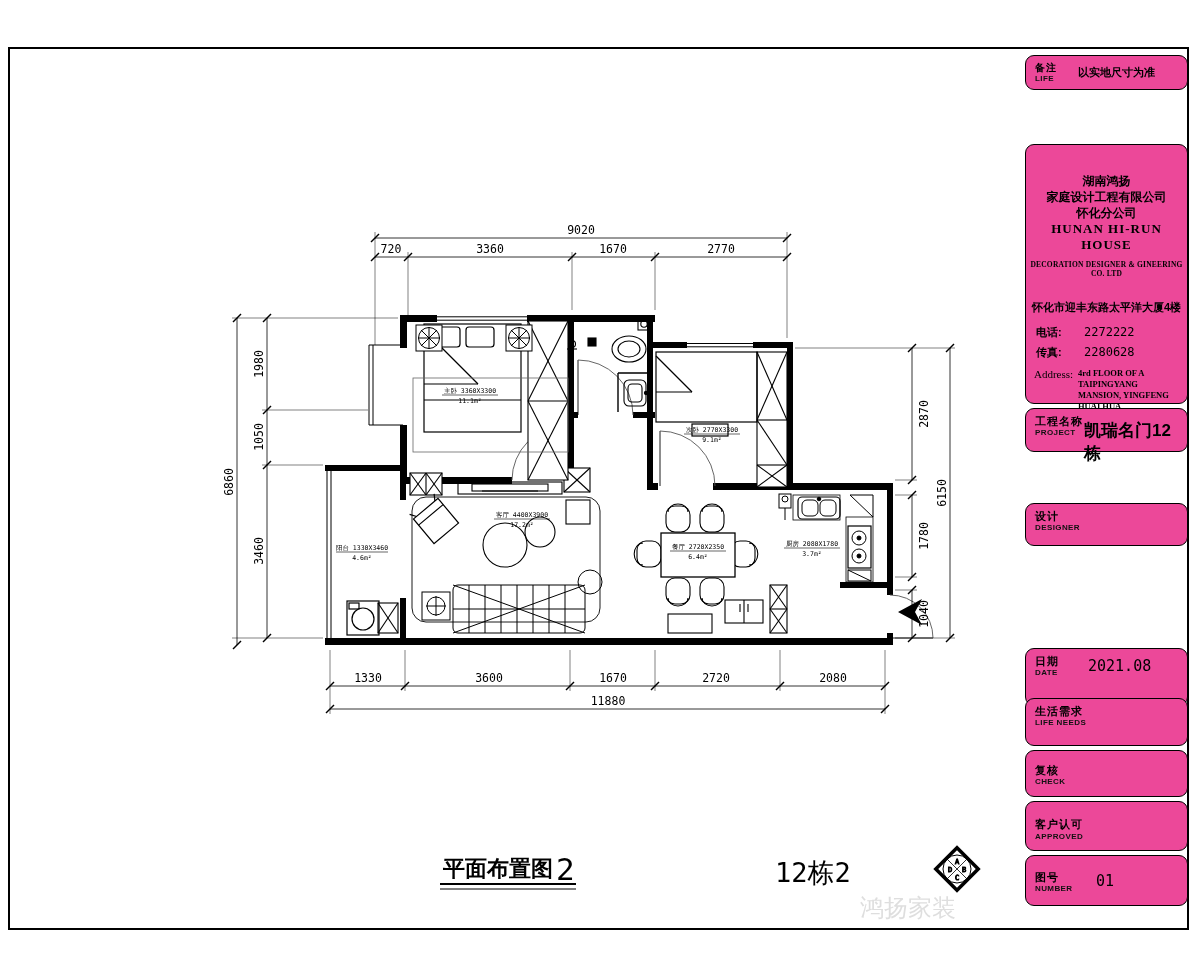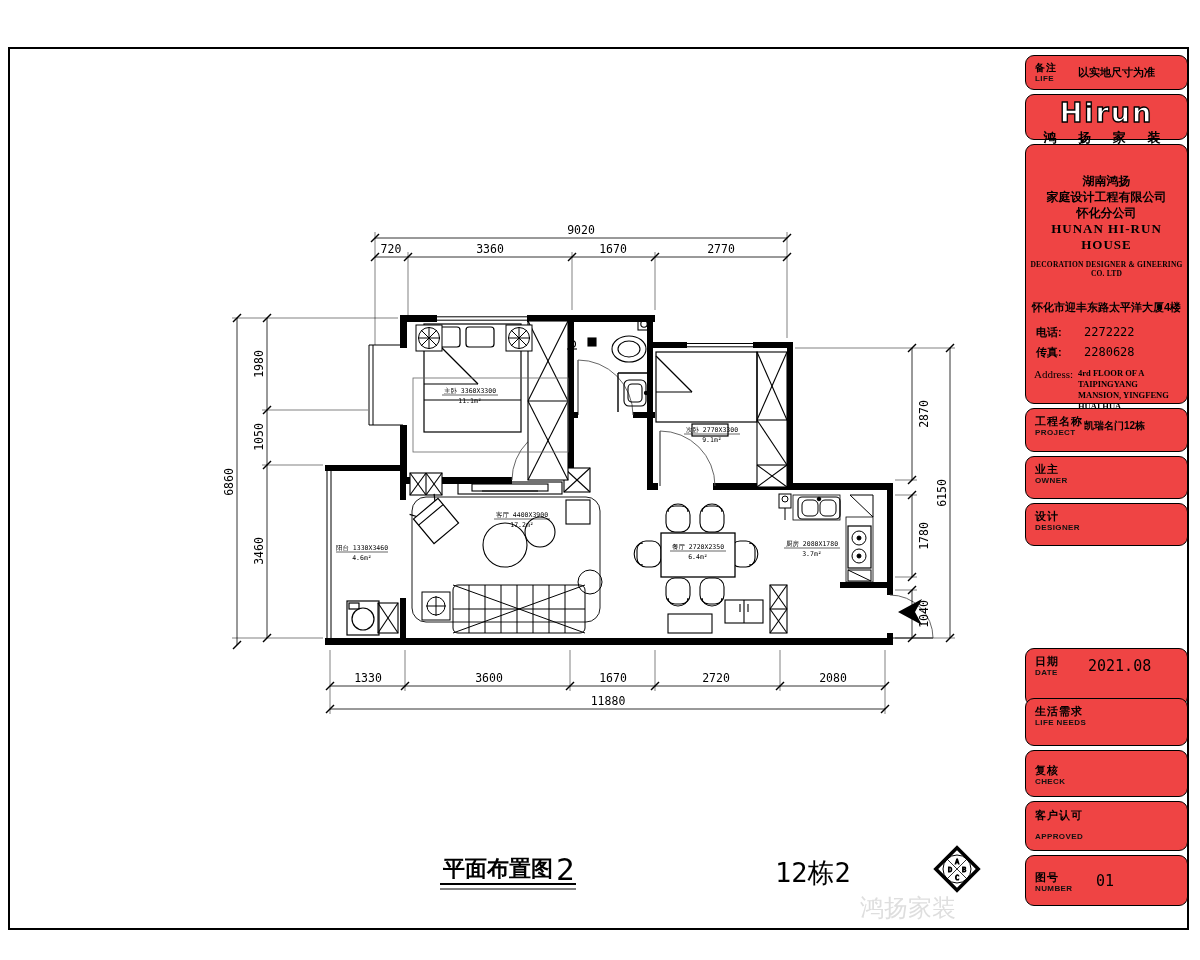--- a/index.html
+++ b/index.html
@@ -1,24 +1,24 @@
 <!DOCTYPE html>
 <html><head>
 <meta charset="utf-8">
 <style>
   html,body{margin:0;padding:0;background:#fff;width:1200px;height:960px;
     font-family:"Liberation Sans",sans-serif;color:#000;overflow:hidden;}
   #sheet{position:absolute;left:0;top:0;width:1200px;height:960px;background:#fff;}
   #frame{position:absolute;left:8px;top:47px;width:1181px;height:883px;border:2px solid #000;box-sizing:border-box;}
   
   .panel-box{position:absolute;left:1025px;width:163px;border:1.5px solid #000;border-radius:9px;
-    background:#ef4444;box-sizing:border-box;}
+    background:#ec4899;box-sizing:border-box;}
   .cn-label{position:absolute;left:9px;top:5px;font-size:11px;font-weight:bold;letter-spacing:1px;}
   .en-label{position:absolute;left:9px;top:19px;font-size:8px;letter-spacing:.4px;font-weight:bold;color:#111;}
-  .field-value{position:absolute;left:62px;top:8px;font-size:10px;font-family:"DejaVu Sans Mono",monospace;}
+  .field-value{position:absolute;left:62px;top:8px;font-size:17px;font-family:"DejaVu Sans Mono",monospace;}
   .field-value.big{font-size:15px;}
   .memo-value{position:absolute;left:52px;top:9px;font-size:11px;font-weight:bold;}
   .logo-word{display:block;text-align:center;font-size:27px;font-weight:800;letter-spacing:2px;
     color:#fff;-webkit-text-stroke:1.3px #000;text-shadow:0 0 1px #000;margin-top:2px;
     font-family:"DejaVu Sans",sans-serif;}
   .logo-cn{display:block;text-align:center;font-size:13px;font-weight:bold;letter-spacing:9px;margin-top:1px;}
   .co-line{display:block;text-align:center;font-weight:bold;font-size:12px;line-height:16px;}
   .co-en1{display:block;text-align:center;font-family:"Liberation Serif",serif;font-size:13px;
     letter-spacing:1px;font-weight:bold;}
   .co-en2{display:block;text-align:center;font-family:"Liberation Serif",serif;font-size:7.5px;
@@ -398,24 +398,20 @@
     <text x="860" y="916" font-size="24" fill="#c9c9c9" opacity="0.6" stroke="none" font-family="Liberation Sans, sans-serif">鸿扬家装</text>
   </g>
 </svg>
 
 <div class="panel-box" style="top:55px;height:35px;">
   <span class="cn-label" style="font-size:10px;">备注</span>
   <span class="en-label" style="top:18px;">LIFE</span>
   <span class="memo-value">以实地尺寸为准</span>
 </div>
 
-<div class="panel-box" style="top:94px;height:46px;">
-  <span class="logo-word">Hirun</span>
-  <span class="logo-cn">鸿 扬 家 装</span>
-</div>
 
 <div class="panel-box" style="top:144px;height:260px;padding-top:28px;">
   <span class="co-line">湖南鸿扬</span>
   <span class="co-line">家庭设计工程有限公司</span>
   <span class="co-line">怀化分公司</span>
   <span class="co-en1">HUNAN HI-RUN HOUSE</span>
   <span class="co-en2">DECORATION DESIGNER &amp; GINEERING CO. LTD</span>
   <span class="co-addr">怀化市迎丰东路太平洋大厦4楼</span>
   <span class="co-row" style="margin-top:10px;">
     <span class="lab">电话:</span>
@@ -441,25 +437,20 @@
     <span class="slab">Fax:</span>
     <span class="val">2280628</span>
   </span>
 </div>
 
 <div class="panel-box" style="top:408px;height:44px;">
   <span class="cn-label">工程名称</span>
   <span class="en-label">PROJECT</span>
   <span class="field-value" style="left:58px;top:10px;font-family:'Liberation Sans',sans-serif;font-weight:bold;">凯瑞名门12栋</span>
 </div>
-<div class="panel-box" style="top:456px;height:43px;">
-  <span class="cn-label">业主</span>
-  <span class="en-label">OWNER</span>
-  <span class="field-value"></span>
-</div>
 <div class="panel-box" style="top:503px;height:43px;text-align:right;">
   <span class="cn-label">设计</span>
   <span class="en-label">DESIGNER</span>
   <span class="field-value"></span>
 </div>
 <div class="panel-box" style="top:648px;height:58px;">
   <span class="cn-label">日期</span>
   <span class="en-label">DATE</span>
   <span class="field-value big">2021.08</span>
 </div>
@@ -467,21 +458,21 @@
   <span class="cn-label">生活需求</span>
   <span class="en-label">LIFE NEEDS</span>
   <span class="field-value"></span>
 </div>
 <div class="panel-box" style="top:750px;height:47px;">
   <span class="cn-label" style="top:12px;">复核</span>
   <span class="en-label" style="top:26px;">CHECK</span>
   <span class="field-value"></span>
 </div>
 <div class="panel-box" style="top:801px;height:50px;">
-  <span class="cn-label" style="top:6px;">客户认可</span>
+  <span class="cn-label" style="top:15px;">客户认可</span>
   <span class="en-label" style="top:30px;">APPROVED</span>
   <span class="field-value"></span>
 </div>
 <div class="panel-box" style="top:855px;height:51px;">
   <span class="cn-label" style="top:14px;">图号</span>
   <span class="en-label" style="top:28px;">NUMBER</span>
   <span class="field-value big" style="top:16px;left:70px;">01</span>
 </div>
 </div>
 

